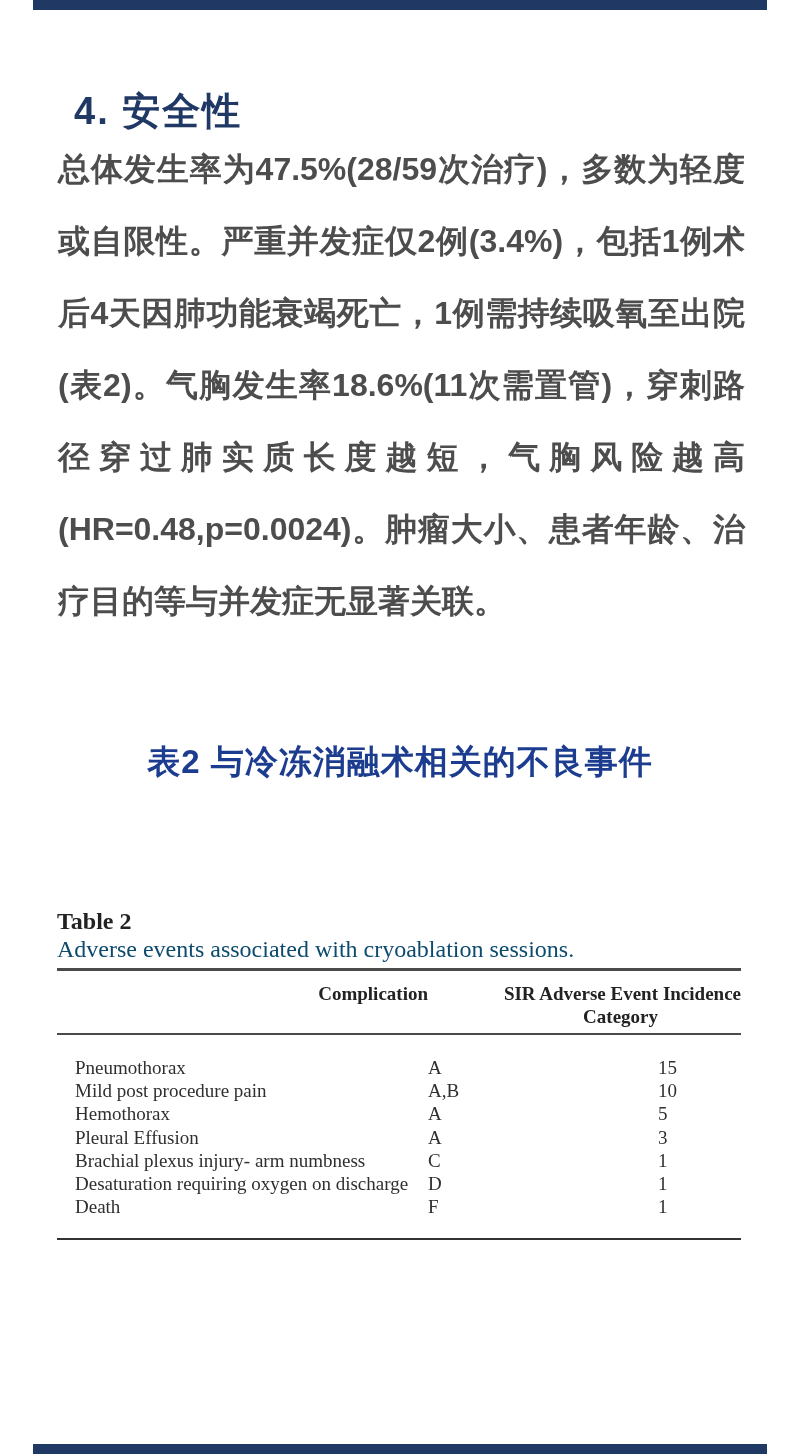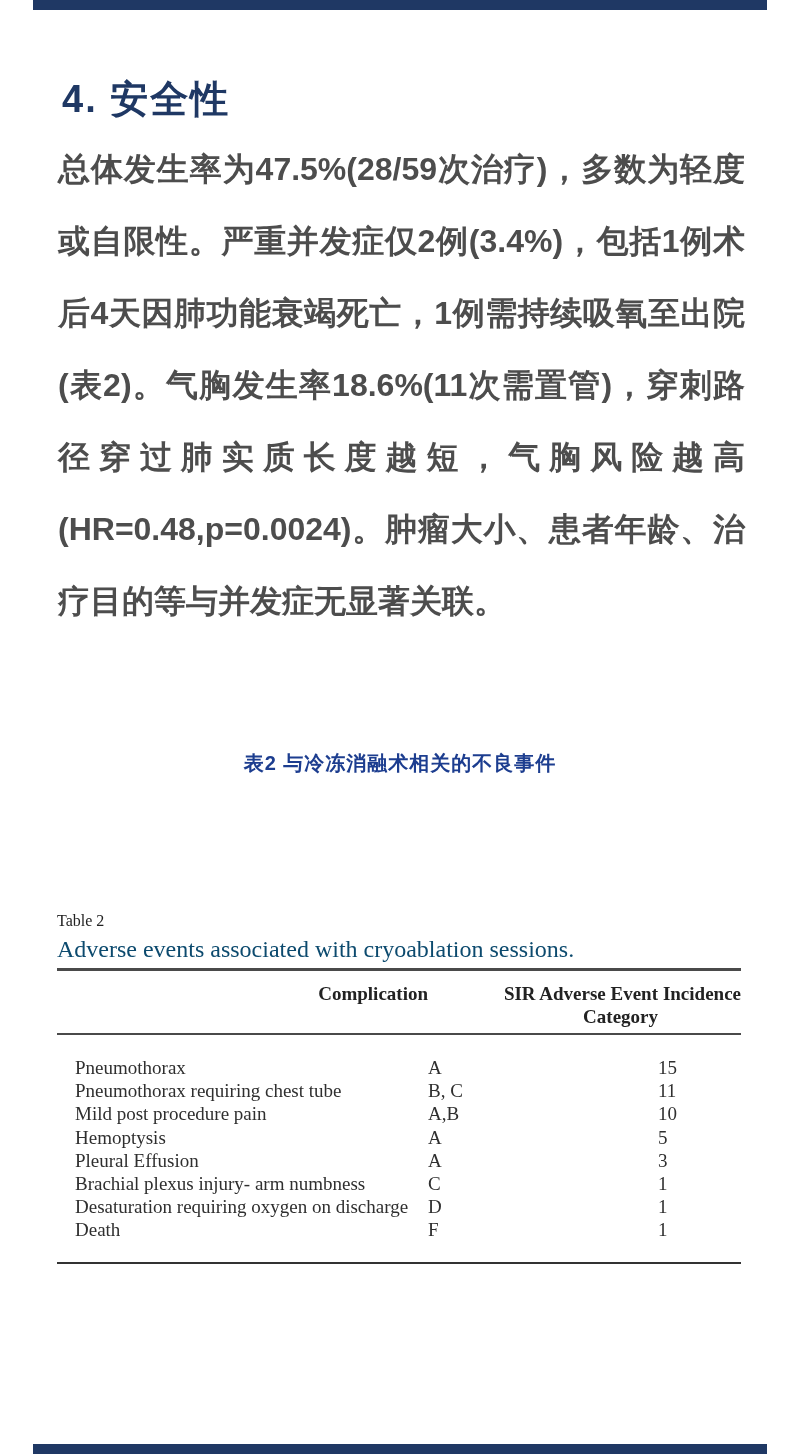--- a/index.html
+++ b/index.html
@@ -15,21 +15,21 @@
   .accent-bar {
     position: absolute; left: 33px; width: 734px; height: 10px;
     background: #1f3864;
   }
   .accent-bar.top { top: 0; }
   .accent-bar.bottom { bottom: 0; }
 
   
   .heading {
     position: absolute; left: 62px; top: 74px;
-    margin: 0;
+    margin: 12px;
     font-size: 38px; font-weight: bold; letter-spacing: 2px;
     color: #1f3864;
   }
 
   
   .para {
     position: absolute; left: 58px; top: 133px; width: 687px;
     font-size: 32px; color: #4d4d4d;
   }
   .pline {
@@ -37,34 +37,33 @@
     text-align: justify;
     font-weight: bold;
   }
   .pline.fill { text-align-last: justify; }
   .pline.last { text-align: left; text-align-last: left; }
 
   
   .zh-caption {
     position: absolute; left: 0; top: 740px; width: 800px;
     text-align: center;
-    font-size: 20px; font-weight: bold; letter-spacing: 1px;
+    font-size: 33px; font-weight: bold; letter-spacing: 1px;
     color: #1c3d8f;
-    margin-top: 10px;
   }
 
   
   .scan {
     position: absolute; left: 57px; top: 908px; width: 684px;
     font-family: "Liberation Serif", "DejaVu Serif", serif;
     color: #333333;
     filter: blur(0.3px);
   }
   .scan-label {
-    font-size: 16px; font-weight: normal; line-height: 26px; color: #222222;
+    font-size: 24px; font-weight: bold; line-height: 26px; color: #222222;
   }
   .scan-caption {
     font-size: 24px; line-height: 30px; color: #0c4a6e;
   }
   table.adverse {
     width: 100%;
     border-collapse: collapse;
     table-layout: fixed;
     border-top: 3px solid #4a4a4a;
     border-bottom: 2px solid #333333;
@@ -119,31 +118,26 @@
         <th class="c3">Incidence</th>
       </tr>
     </thead>
     <tbody>
       <tr>
         <td class="c1">Pneumothorax</td>
         <td class="c2">A</td>
         <td class="c3">15</td>
       </tr>
       <tr>
-        <td class="c1">Pneumothorax requiring chest tube</td>
-        <td class="c2">B, C</td>
-        <td class="c3">11</td>
-      </tr>
-      <tr>
         <td class="c1">Mild post procedure pain</td>
         <td class="c2">A,B</td>
         <td class="c3">10</td>
       </tr>
       <tr>
-        <td class="c1">Hemoptysis</td>
+        <td class="c1">Hemothorax</td>
         <td class="c2">A</td>
         <td class="c3">5</td>
       </tr>
       <tr>
         <td class="c1">Pleural Effusion</td>
         <td class="c2">A</td>
         <td class="c3">3</td>
       </tr>
       <tr>
         <td class="c1">Brachial plexus injury- arm numbness</td>

